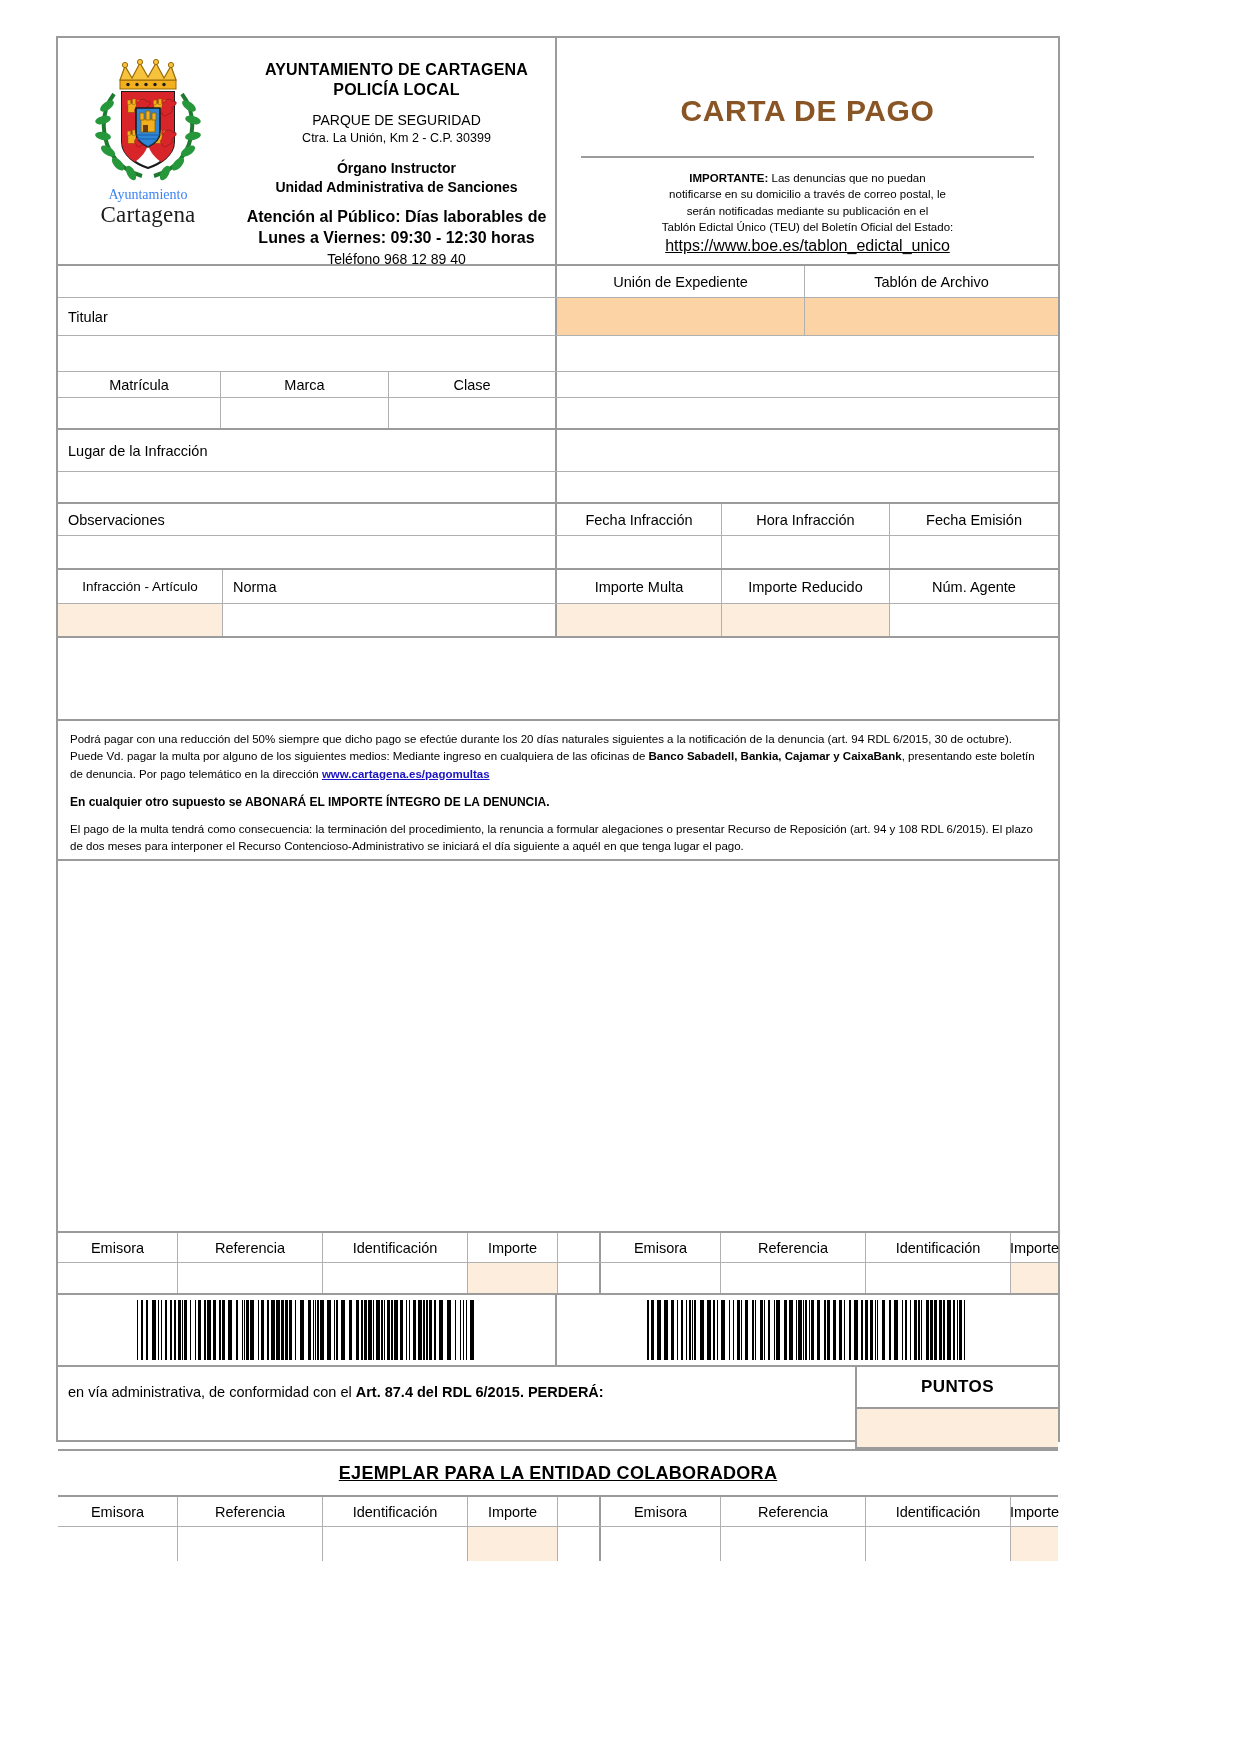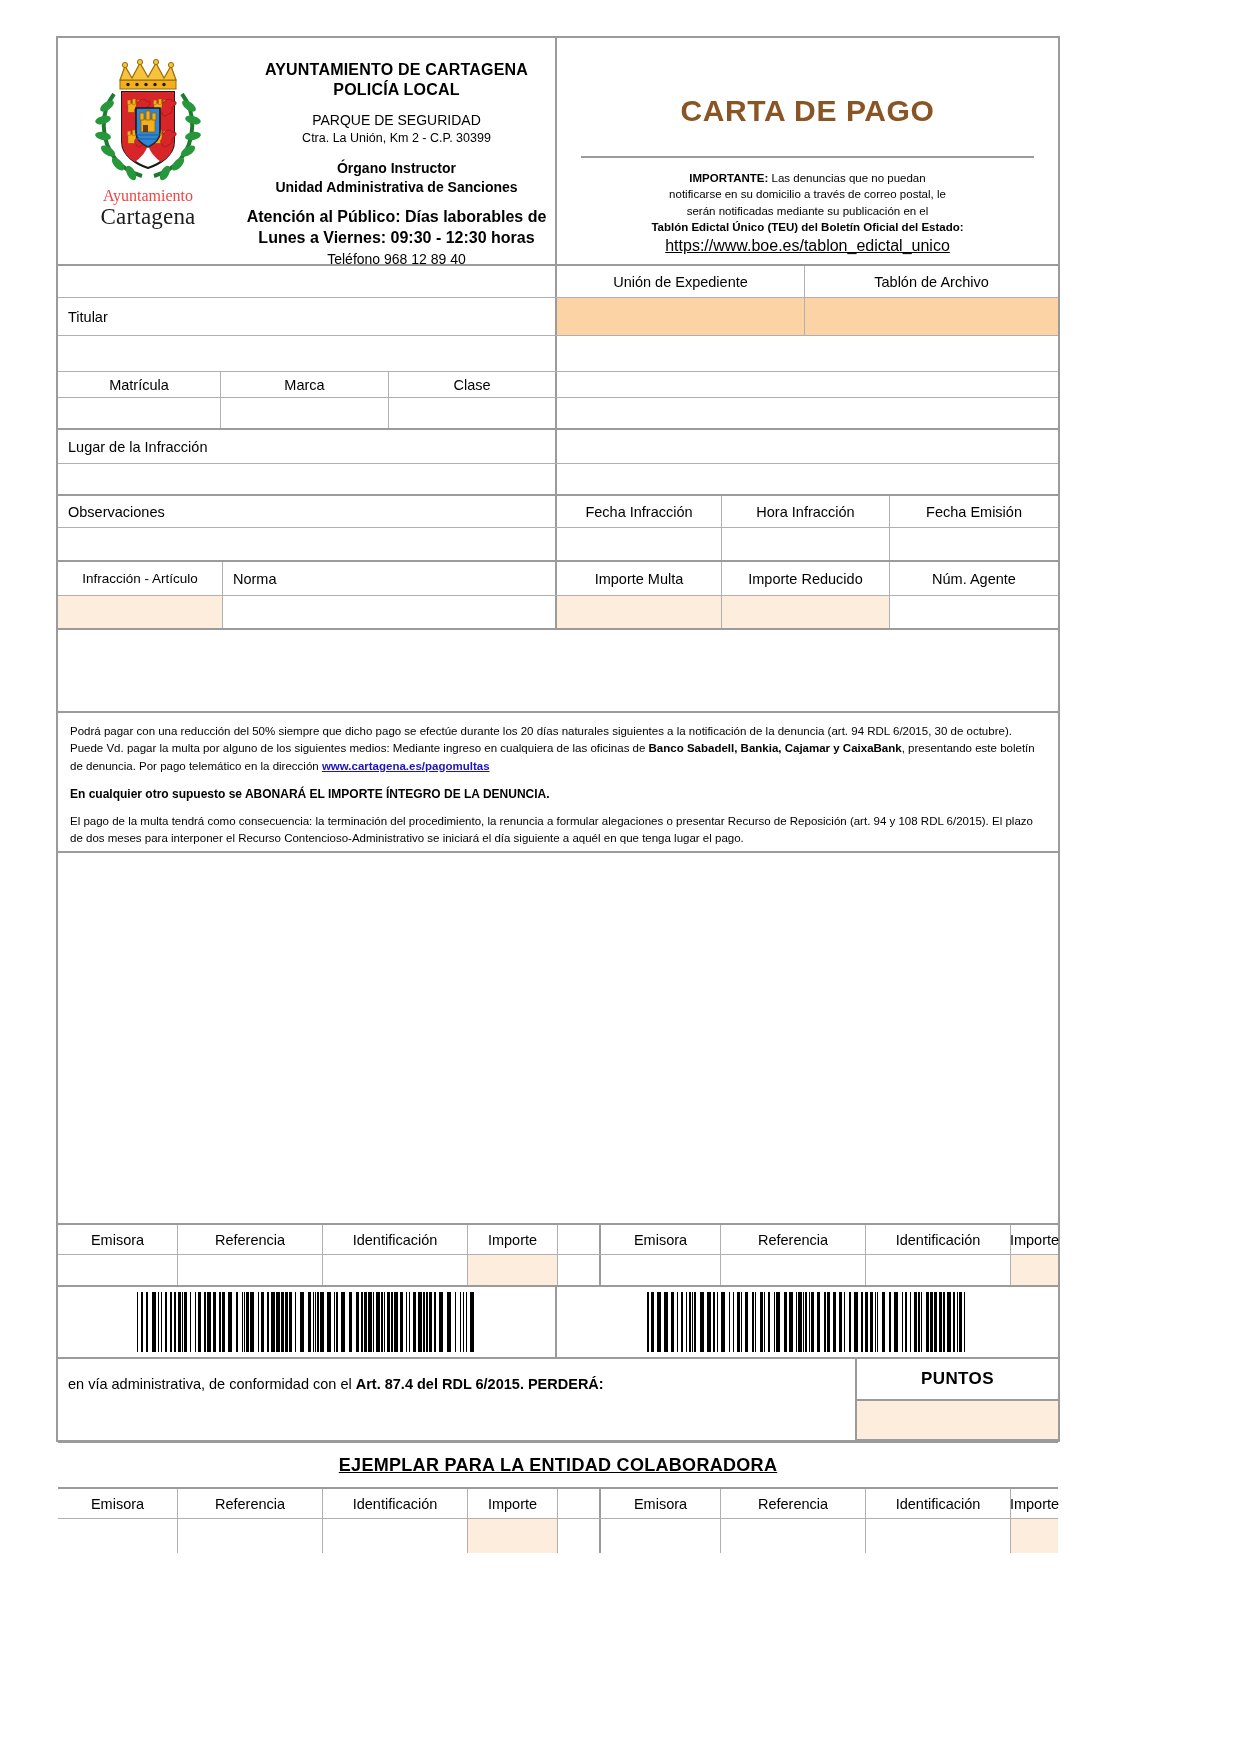--- a/index.html
+++ b/index.html
@@ -43,21 +43,21 @@
   .header { height: 228px; display: flex; }
   .header-left { width: 499px; border-right: 2px solid #9b9b9b; display: flex; }
   .header-right { width: 501px; position: relative; }
 
   .crest-box {
     width: 180px; padding-top: 16px;
     display: flex; flex-direction: column; align-items: center;
   }
   .crest-wrap { width: 112px; height: 132px; position: relative; }
   .crest-caption { text-align: center; line-height: 1.05; margin-top: 2px; }
-  .crest-caption .c1 { font-family: "Liberation Serif", serif; font-size: 16px; color: #ef4444; }
+  .crest-caption .c1 { font-family: "Liberation Serif", serif; font-size: 14px; color: #3b82f6; }
   .crest-caption .c2 { font-family: "Liberation Serif", serif; font-size: 23px; color: #1c1c1c; letter-spacing: .2px; }
 
   .header-text { flex: 1; padding-top: 22px; text-align: center; }
   .h-b1 { font-size: 16px; font-weight: bold; line-height: 1.28; letter-spacing: .2px; }
   .h-n1 { font-size: 14px; line-height: 1.35; margin-top: 10px; }
   .h-n2 { font-size: 12.5px; line-height: 1.35; }
   .h-b2 { font-size: 14px; font-weight: bold; line-height: 1.35; margin-top: 12px; }
   .h-b3 { font-size: 16px; font-weight: bold; line-height: 1.3; margin-top: 11px; }
   .h-n3 { font-size: 14px; margin-top: 2px; }
 
@@ -237,21 +237,21 @@
 
       <div class="header-right">
         <div class="carta-title">CARTA DE PAGO</div>
         <div class="carta-rule"></div>
         <div class="importante">
           <div>
             <b>IMPORTANTE:</b><span> Las denuncias que no puedan</span>
           </div>
           <div>notificarse en su domicilio a través de correo postal, le</div>
           <div>serán notificadas mediante su publicación en el</div>
-          <div style="font-weight:bold">Tablón Edictal Único (TEU) del Boletín Oficial del Estado:</div>
+          <div style="font-weight:normal">Tablón Edictal Único (TEU) del Boletín Oficial del Estado:</div>
           <div class="url">https://www.boe.es/tablon_edictal_unico</div>
         </div>
       </div>
     </div>
 
     <div class="row hline-thin" style="height:32px">
       <div class="cell vline" style="width:499px"></div>
       <div class="cell lbl lbl-center vline-thin" style="width:248px">Unión de Expediente</div>
       <div class="cell lbl lbl-center" style="width:253px">Tablón de Archivo</div>
     </div>
@@ -274,21 +274,21 @@
       <div class="cell" style="width:501px"></div>
     </div>
 
     <div class="row hline" style="height:32px">
       <div class="cell vline-thin lbl lbl-center" style="width:163px"></div>
       <div class="cell vline-thin lbl lbl-center" style="width:168px"></div>
       <div class="cell vline lbl lbl-center" style="width:168px"></div>
       <div class="cell" style="width:501px"></div>
     </div>
 
-    <div class="row hline-thin" style="height:34px">
+    <div class="row hline-thin" style="height:42px">
       <div class="cell lbl lbl-left vline" style="width:499px">Lugar de la Infracción</div>
       <div class="cell" style="width:501px"></div>
     </div>
     <div class="row hline" style="height:32px">
       <div class="cell vline lbl lbl-left" style="width:499px"></div>
       <div class="cell" style="width:501px"></div>
     </div>
 
     <div class="row hline-thin" style="height:32px">
       <div class="cell lbl lbl-left vline" style="width:499px">Observaciones</div>

